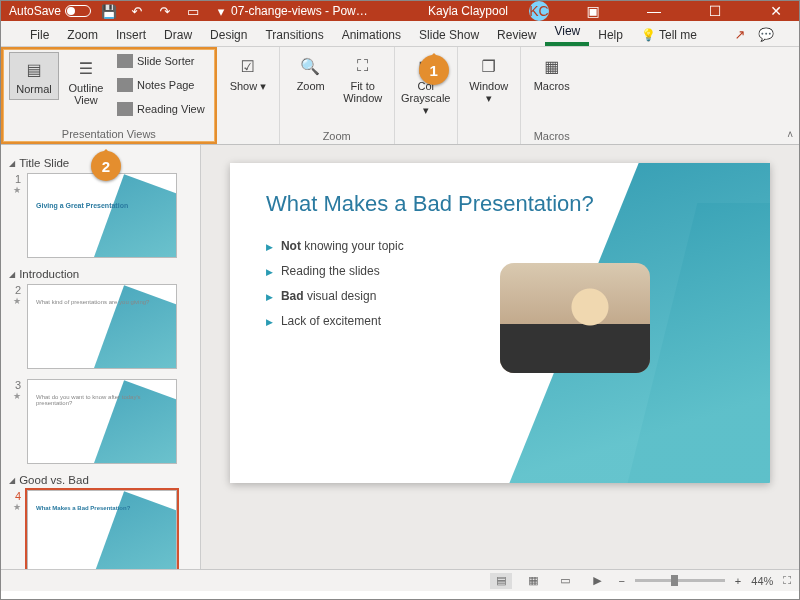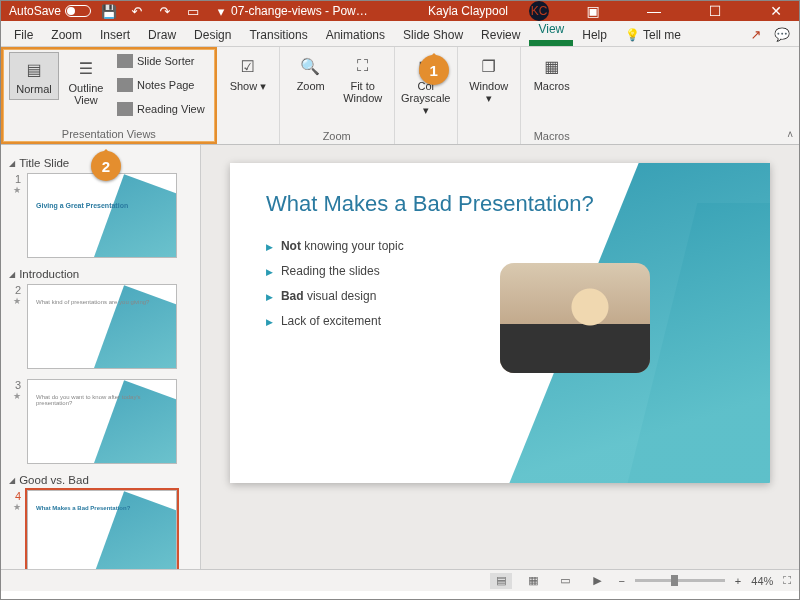--- a/index.html
+++ b/index.html
@@ -7,27 +7,27 @@
 
 
 .titlebar { height: 20px; background: #b83b1d; color: #fff; display: flex; align-items: center; font-size: 12px; }
 .titlebar .left { display: flex; align-items: center; gap: 8px; padding-left: 8px; }
 .titlebar .autosave { display: flex; align-items: center; gap: 4px; }
 .toggle { width: 26px; height: 12px; border: 1px solid #fff; border-radius: 6px; position: relative; }
 .toggle::after { content:""; position:absolute; left:1px; top:1px; width:8px; height:8px; border-radius:50%; background:#fff; }
 .qat-btn { width: 20px; height: 20px; display:flex; align-items:center; justify-content:center; color:#fff; font-size:13px; }
 .titlebar .center { flex:1; text-align:left; }
 .titlebar .right { display:flex; align-items:center;gap:15px; }
-.avatar { width:20px; height:20px; border-radius:50%; background:#0f172a; margin:0 6px; display:flex; align-items:center; justify-content:center; font-size:12px; color:#b83b1d; }
+.avatar { width:20px; height:20px; border-radius:50%; background:#7dd3fc; margin:0 6px; display:flex; align-items:center; justify-content:center; font-size:14px; color:#b83b1d; }
 .winbtn { width:46px; height:30px; display:flex; align-items:center; justify-content:center; color:#fff; font-size:14px; }
 
 
-.menu { height:26px; background:#f3f2f1; display:flex; align-items:flex-end; font-size:12px; padding: 0 4px; border-bottom:1px solid #d0d0d0; }
+.menu { height:26px; background:#f3f2f1; display:flex; align-items:flex-end; font-size:12px; padding: 0 20px; border-bottom:1px solid #d0d0d0; }
 .menu-item { padding: 4px 9px; color:#333; cursor:pointer; }
-.menu-item.active { border-bottom:6px solid #15803d; color:#0f766e; }
+.menu-item.active { border-bottom:4px solid #15803d; color:#0f172a; }
 .menu-spacer { flex:1; }
 .menu-icon { width:26px; text-align:center; color:#b83b1d; font-size:13px; padding:4px 0;}
 
 
 .ribbon { height: 98px; background:#f3f2f1; display:flex; border-bottom:1px solid #c0c0c0; font-size:11px; color:#333; position:relative; }
 .rgroup { display:flex; flex-direction:column; border-right:1px solid #d8d8d8; padding: 3px 6px 0 6px; }
 .rgroup-body { flex:1; display:flex; align-items:flex-start; gap:2px; }
 .rgroup-label { text-align:center; font-size:11px; color:#666; padding:2px 0; }
 .highlight { border:2px solid #e48e2e; box-shadow: 0 0 0 1px #f0b060 inset; }
 .bigbtn { display:flex; flex-direction:column; align-items:center; justify-content:flex-start; width:50px; padding:4px 2px; text-align:center; gap:2px; }

